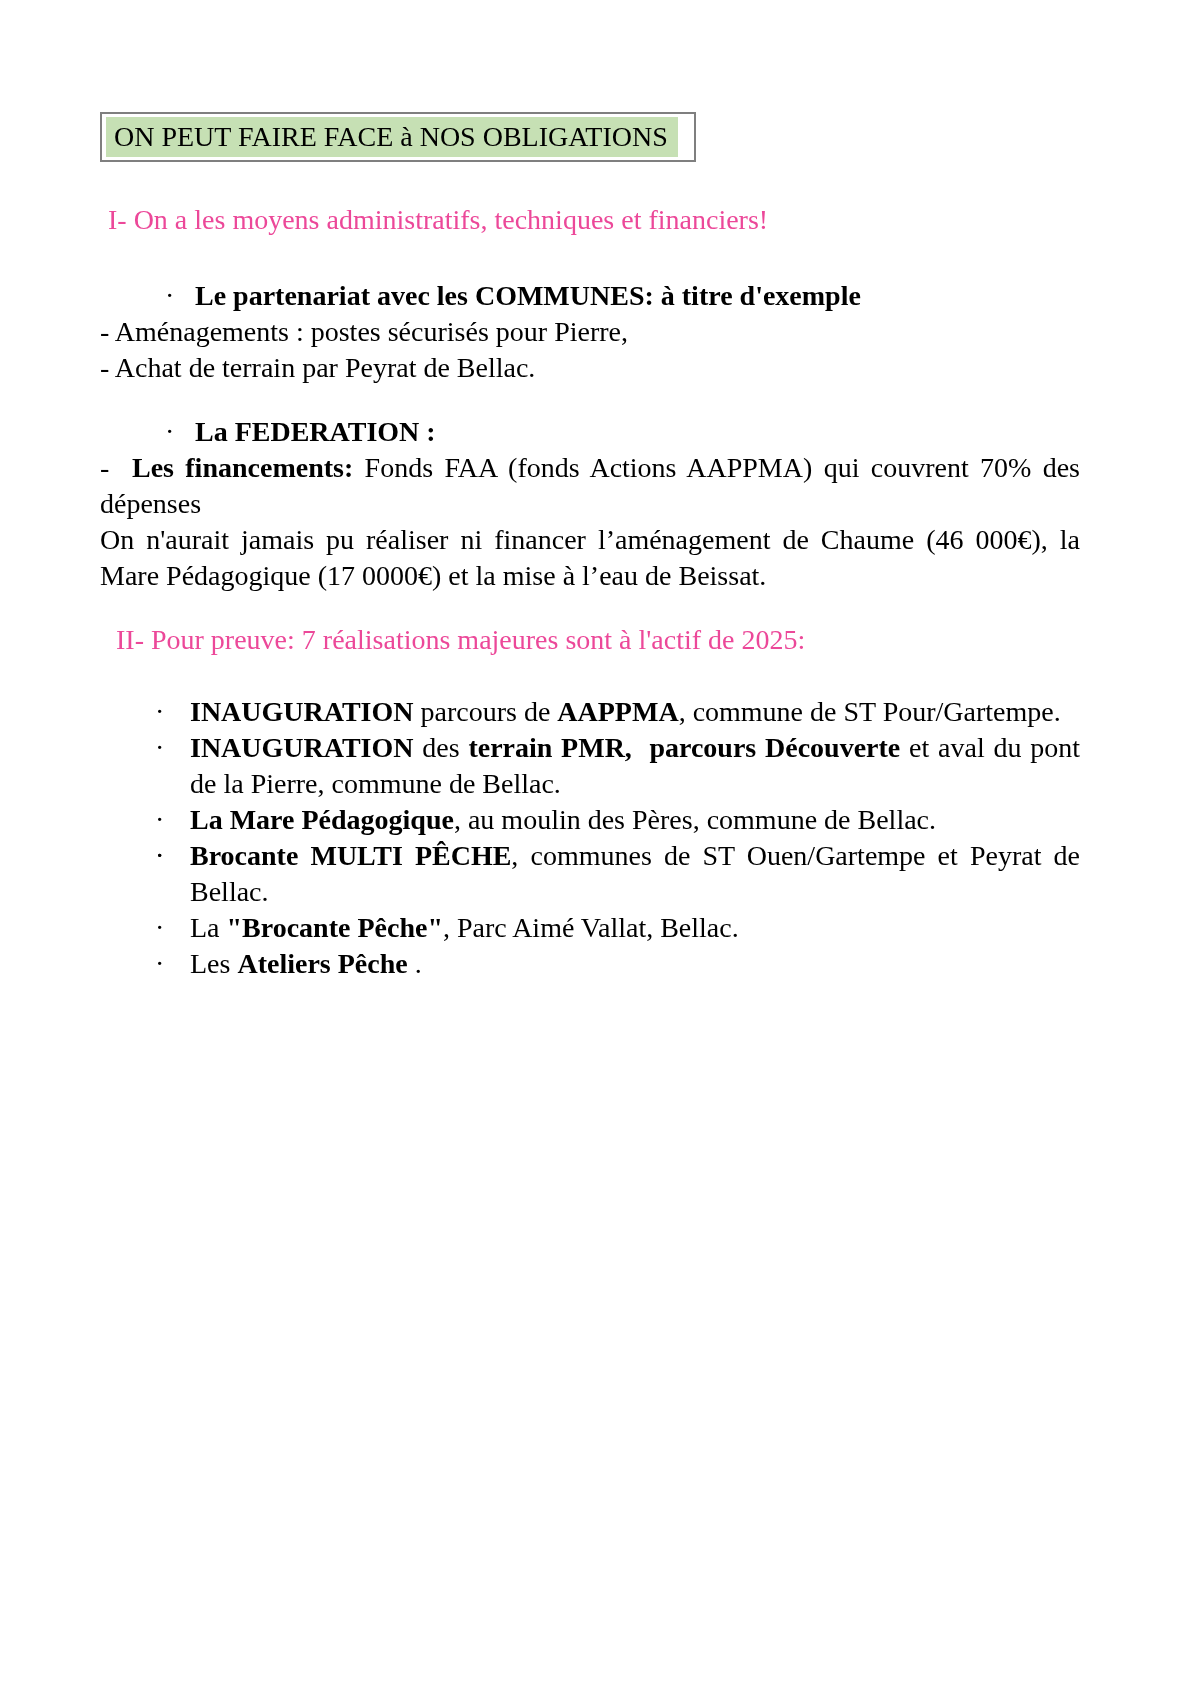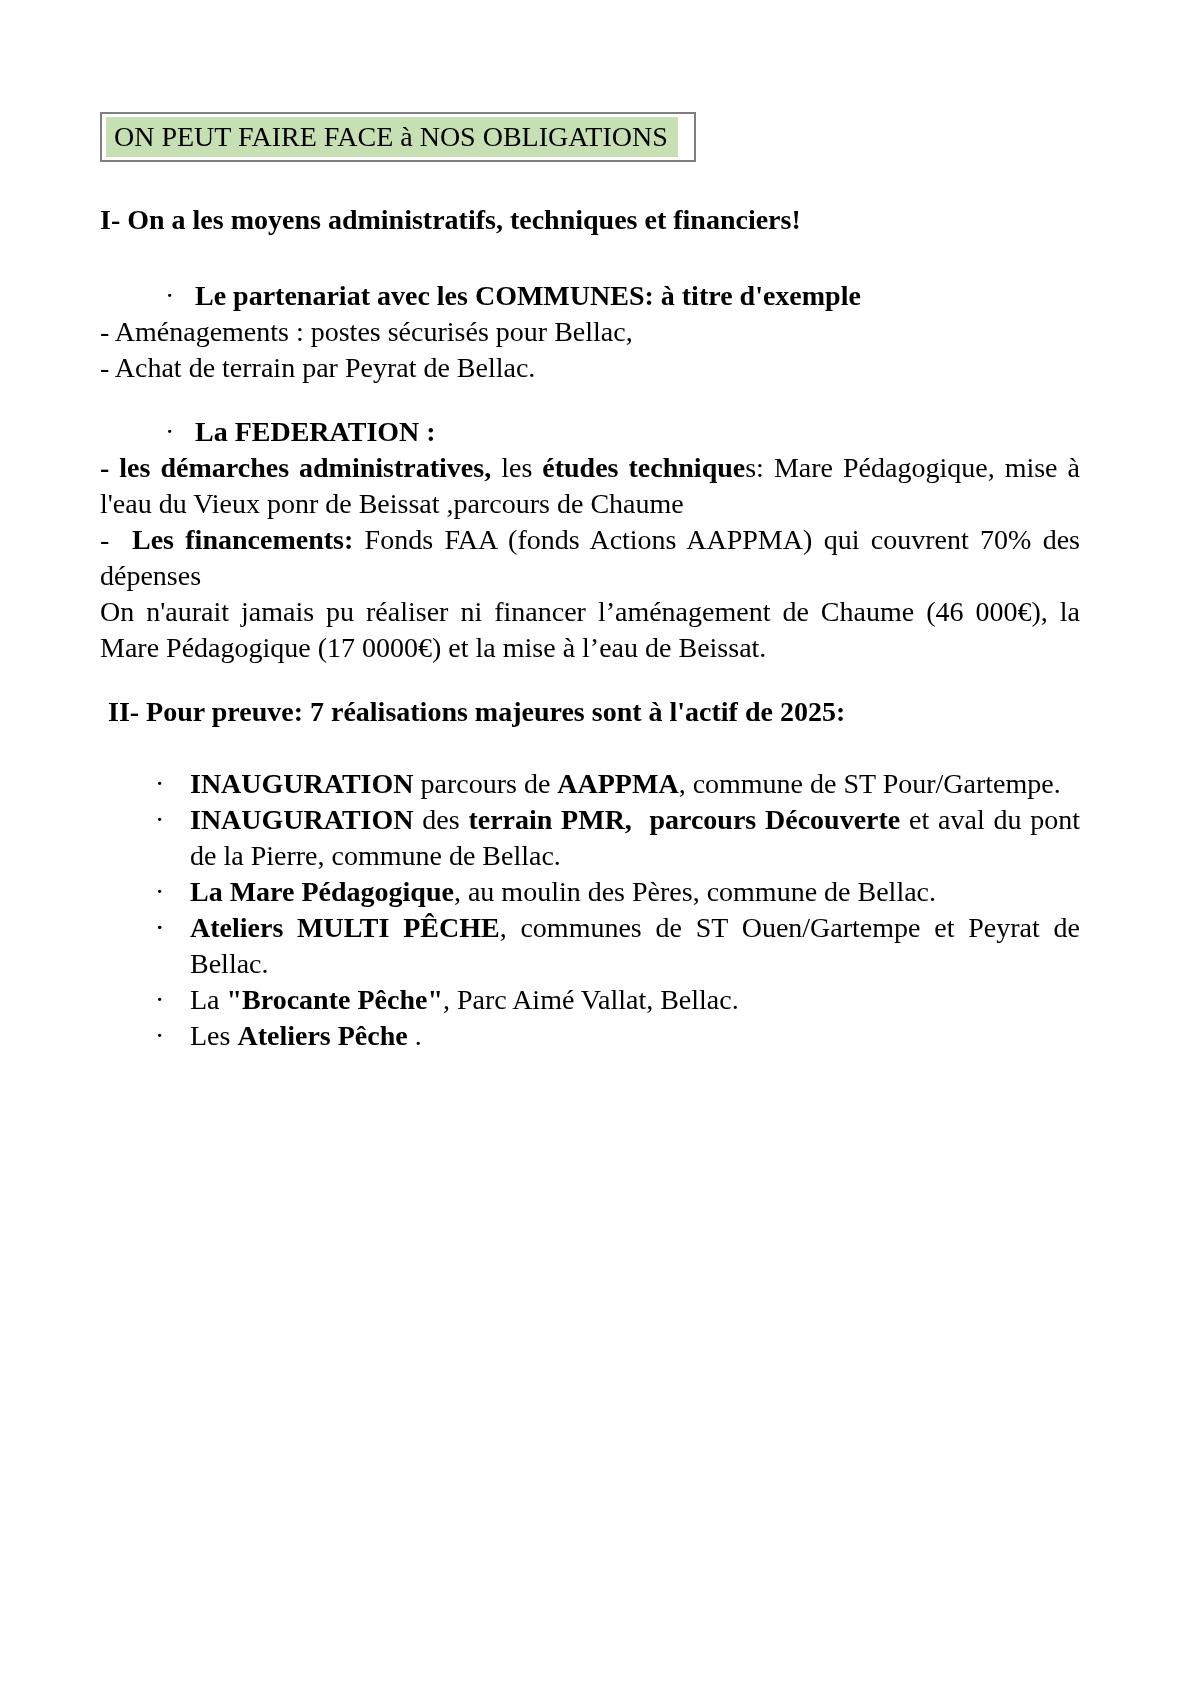--- a/index.html
+++ b/index.html
@@ -27,26 +27,26 @@
     padding: 3px 16px 3px 4px;
     background: #ffffff;
   }
   .title-highlight {
     display: inline-block;
     background: #c6e0b4;
     padding: 2px 10px 2px 8px;
     white-space: nowrap;
   }
   .heading-red {
-    margin: 0;
+    margin: 8px;
     margin-top: 40px;
-    font-weight: bold;
+    font-weight: normal;
     font-size: 28px;
     line-height: 36px;
-    color: #000000;
+    color: #ec4899;
   }
   .heading-red.second { margin-top: 28px; padding-left: 8px; }
   .para { margin: 0; }
   .para.justify { text-align: justify; }
   .bullet-line {
     position: relative;
     margin: 0;
     padding-left: 95px;
   }
   .bullet-line.first { margin-top: 40px; }
@@ -83,30 +83,29 @@
       <span class="title-highlight">ON PEUT FAIRE FACE à NOS OBLIGATIONS</span>
     </div>
 
     <p class="heading-red">I- On a les moyens administratifs, techniques et financiers!</p>
 
     <p class="bullet-line first b">
       <span class="dot">·</span>
       <span><span class="b">Le partenariat avec les COMMUNES: à titre d'exemple</span></span>
     </p>
 
-    <p class="para">- Aménagements : postes sécurisés pour Bellac,</p>
+    <p class="para">- Aménagements : postes sécurisés pour Pierre,</p>
 
     <p class="para">- Achat de terrain par Peyrat de Bellac.</p>
 
     <p class="bullet-line gap-above b">
       <span class="dot">·</span>
       <span><span class="b"> La FEDERATION :</span></span>
     </p>
 
-    <p class="para justify"><span class="b">- les démarches administratives,</span><span class="r"> les </span><span class="b">études technique</span><span class="r">s: Mare Pédagogique, mise à l'eau du Vieux ponr de Beissat ,parcours de Chaume</span></p>
 
     <p class="para justify"><span class="r">- &nbsp;</span><span class="b">Les financements:</span><span class="r"> Fonds FAA (fonds Actions AAPPMA) qui couvrent 70% des dépenses</span></p>
 
     <p class="para justify"><span class="r">On n'aurait jamais pu réaliser ni financer l’aménagement de Chaume (46 000€), la Mare Pédagogique (17 0000€) et la mise à l’eau de Beissat.</span></p>
 
     <p class="heading-red second">II- Pour preuve: 7 réalisations majeures sont à l'actif de 2025:</p>
 
     <ul class="realisations">
       <li>
         <span class="dot">·</span>
@@ -118,21 +117,21 @@
       </li>
       <li>
         <span class="dot">·</span>
         <span><span class="b">La Mare Pédagogique</span><span class="r">, au moulin des Pères, commune de Bellac.</span></span>
       </li>
       <li>
         <span class="dot">·</span>
       </li>
       <li>
         <span class="dot">·</span>
-        <span><span class="b">Ateliers MULTI PÊCHE</span><span class="r">, communes de ST Ouen/Gartempe et Peyrat de Bellac.</span></span>
+        <span><span class="b">Brocante MULTI PÊCHE</span><span class="r">, communes de ST Ouen/Gartempe et Peyrat de Bellac.</span></span>
       </li>
       <li>
         <span class="dot">·</span>
         <span><span class="r">La </span><span class="b">"Brocante Pêche"</span><span class="r">, Parc Aimé Vallat, Bellac.</span></span>
       </li>
       <li>
         <span class="dot">·</span>
         <span><span class="r">Les </span><span class="b">Ateliers Pêche</span><span class="r">&nbsp;.</span></span>
       </li>
     </ul>

